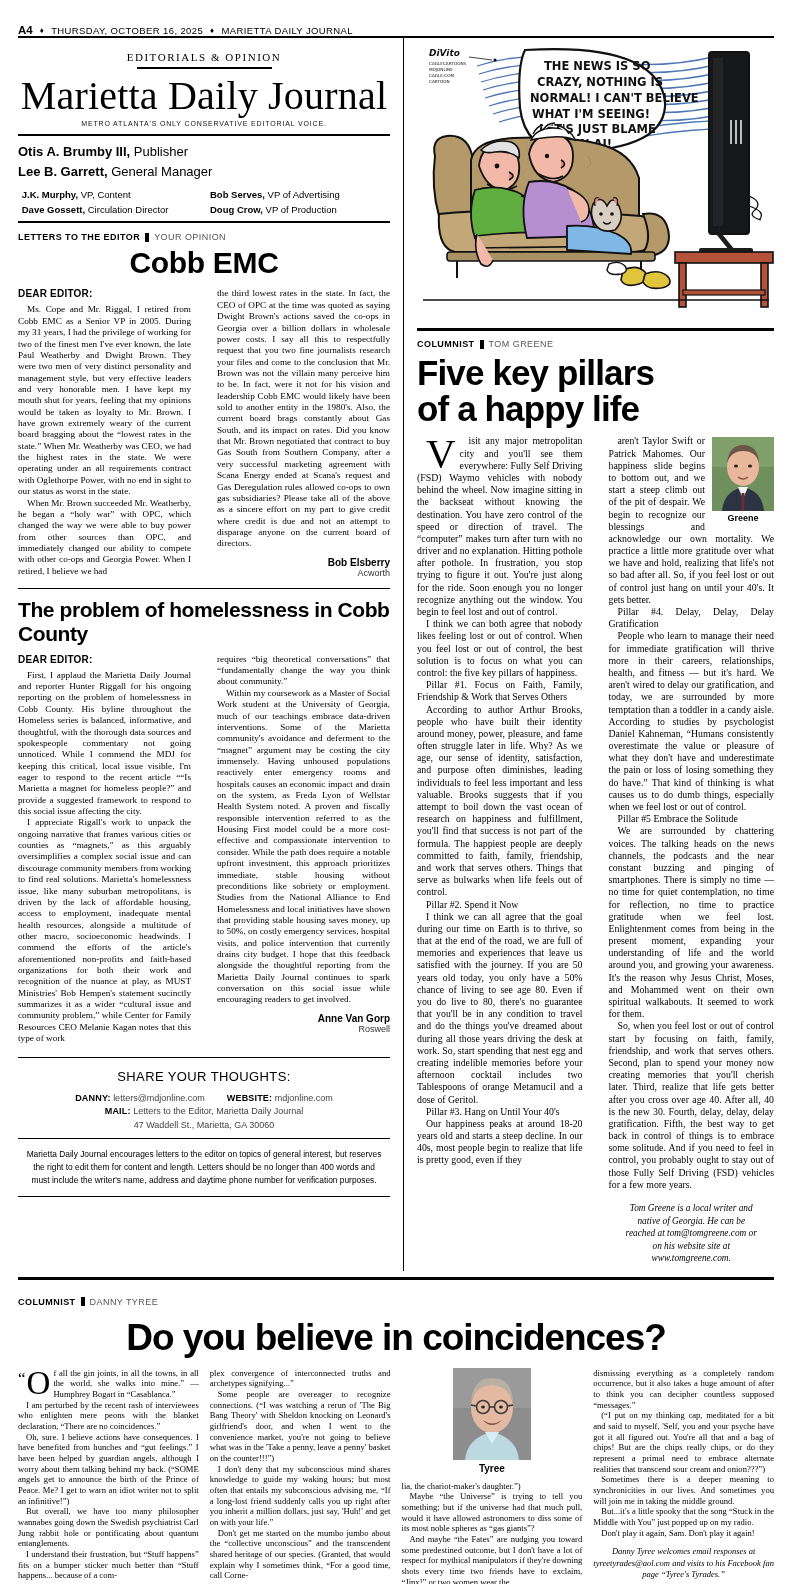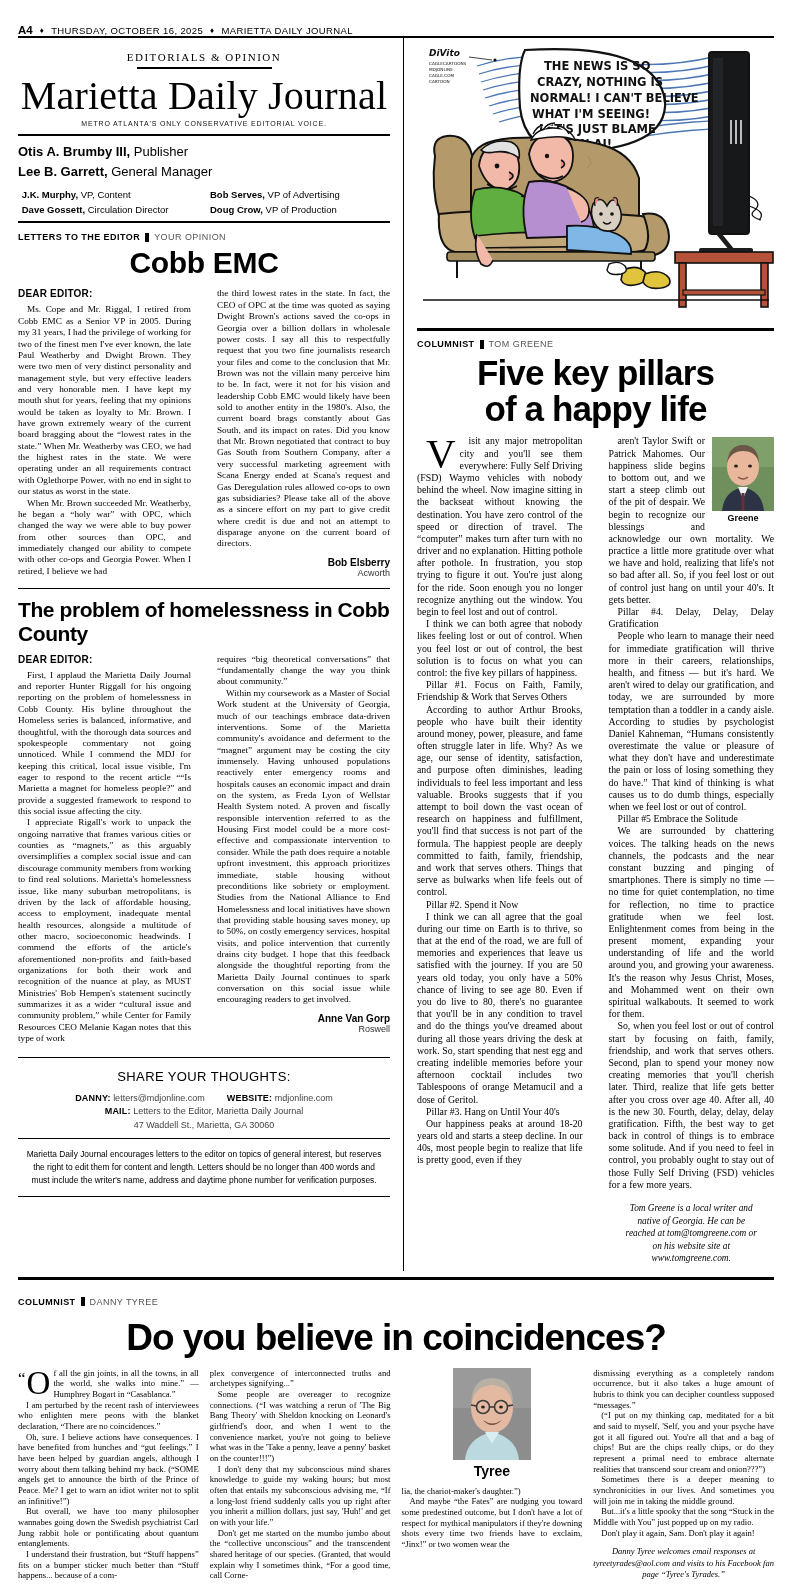--- a/index.html
+++ b/index.html
@@ -113,21 +113,21 @@
     display:flex; align-items:center; gap:5px;
     font-family:"Liberation Sans", sans-serif; font-size:9px;
     letter-spacing:.05em; padding:8px 0 3px;
   }
   .col-kicker .k1 { font-weight:bold; }
   .col-kicker .sq { width:4px; height:9px; background:#000; display:inline-block; }
   .col-kicker .k2 { color:#555; }
   .col-headline {
     font-family:"Liberation Sans", sans-serif; font-weight:bold;
     font-size:35px; line-height:1.02; letter-spacing:-.025em;
-    text-align:center; padding:3px 0 9px;
+    text-align:left; padding:3px 0 9px;
   }
 
   .greene-text { font-size:9.8px; line-height:1.245; text-align:justify; }
   .greene-text p { margin:0; text-indent:9px; }
   .dropcap {
     float:left; font-family:"Liberation Serif", serif; font-size:41px;
     line-height:.78; padding:3px 4px 0 0; font-weight:normal;
   }
   .portrait-wrap { float:right; width:62px; margin:2px 0 2px 7px; }
   .portrait { width:62px; height:74px; display:block; }
@@ -154,21 +154,21 @@
   .tyree-text p.noind { text-indent:0; }
   .tdrop {
     float:left; font-family:"Liberation Serif", serif; font-size:33px;
     line-height:.8; padding:2px 3px 0 0;
   }
   .quote-mark { float:left; font-size:17px; line-height:1; padding:2px 1px 0 0; }
   .tyree-portrait-wrap { width:100%; margin:0 0 3px 0; }
   .tyree-portrait { width:78px; height:92px; display:block; margin:0 auto; }
   .tyree-cap {
     font-family:"Liberation Sans", sans-serif; font-weight:bold;
-    font-size:14px; text-align:center; padding-top:3px; padding-bottom:4px;
+    font-size:10px; text-align:center; padding-top:3px; padding-bottom:4px;
   }
   .tyree-note {
     font-style:italic; font-size:8.5px; line-height:1.35;
     text-align:center; padding-top:8px;
   }
 </style>
 </head>
 <body>
 
 <div class="page">
@@ -517,26 +517,27 @@
             <ellipse cx="30" cy="39" rx="1.9" ry="1.6" fill="#2a2420"></ellipse>
             <ellipse cx="48" cy="39" rx="1.9" ry="1.6" fill="#2a2420"></ellipse>
             <path d="M30 52 Q39 59 49 52 Q44 57 39 57 Q34 57 30 52 Z" fill="#7d4a42"></path>
             <path d="M12 92 Q14 70 39 64 Q64 70 66 92 Z" fill="#bcd9e0"></path>
             <path d="M32 64 L39 76 L46 64 Z" fill="#d9eef2"></path>
           </svg>
           <div class="tyree-cap">Tyree</div>
         </div>
         <div class="tyree-text">
           <p class="noind">lia, the chariot-maker's daughter.”)</p>
+          <p>Maybe “the Universe” is trying to tell you something; but if the universe had that much pull, would it have allowed astronomers to diss some of its most noble spheres as “gas giants”?</p>
           <p>And maybe “the Fates” are nudging you toward some predestined outcome, but I don't have a lot of respect for mythical manipulators if they're downing shots every time two friends have to exclaim, “Jinx!” or two women wear the</p>
         </div>
       </div>
       <div>
         <div class="tyree-text">
-          <p class="noind">dismissing everything as a completely random occurrence, but it also takes a huge amount of hubris to think you can decipher countless supposed “messages.”</p>
+          <p class="noind">dismissing everything as a completely random occurrence, but it also takes a huge amount of after to think you can decipher countless supposed “messages.”</p>
           <p>(“I put on my thinking cap, meditated for a bit and said to myself, 'Self, you and your psyche have got it all figured out. You're all that and a bag of chips! But are the chips really chips, or do they represent a primal need to embrace alternate realities that transcend sour cream and onion???”)</p>
           <p>Sometimes there is a deeper meaning to synchronicities in our lives. And sometimes you will join me in taking the middle ground.</p>
           <p>But...it's a little spooky that the song “Stuck in the Middle with You” just popped up on my radio.</p>
           <p>Don't play it again, Sam. Don't play it again!</p>
         </div>
         <div class="tyree-note">Danny Tyree welcomes email responses at tyreetyrades@aol.com and visits to his Facebook fan page “Tyree's Tyrades.”</div>
       </div>
     </div>
   </div>
 

